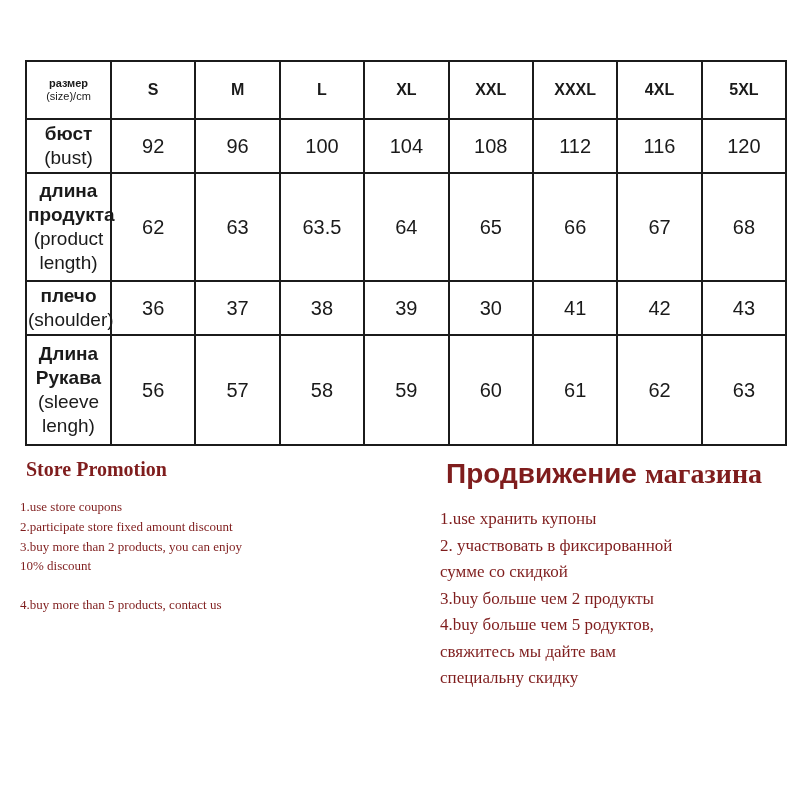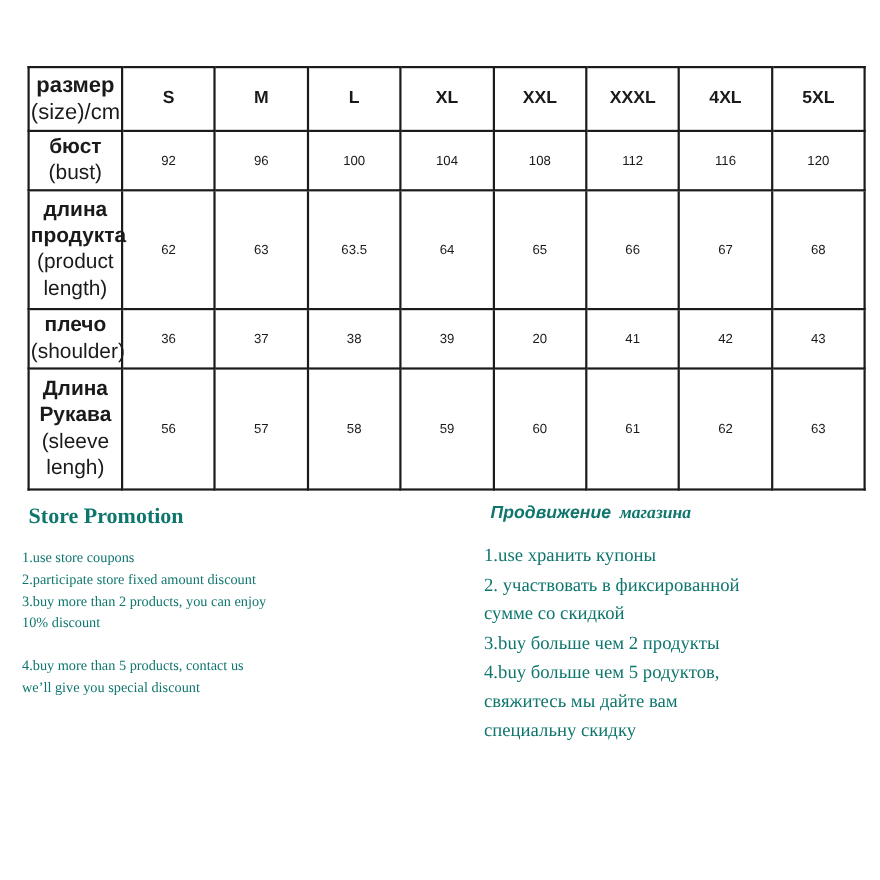--- a/index.html
+++ b/index.html
@@ -34,21 +34,21 @@
     vertical-align: middle;
     color: #1a1a1a;
     padding: 2px 1px;
   }
   table.size-table col.label-col { width: 85px; }
   table.size-table col.data-col  { width: 84.4px; }
 
   
   tr.header-row td { height: 58px; }
   .size-head {
-    font-size: 20px;
+    font-size: 11px;
     line-height: 1.22;
     border-radius: 19px;
   }
   .size-head .ru {
     font-weight: bold;
     display: block;
   }
   .size-head .en {
     font-weight: normal;
     display: block;
@@ -67,33 +67,33 @@
   td.row-label .ru {
     font-weight: bold;
     display: block;
   }
   td.row-label .en {
     font-weight: normal;
     display: block;
   }
 
   td.value {
-    font-size: 12px;
+    font-size: 20px;
     font-weight: normal;
   }
 
   tr.r-bust td      { height: 54px; }
   tr.r-length td    { height: 108px; }
   tr.r-shoulder td  { height: 54px; }
   tr.r-sleeve td    { height: 110px; }
 
   
   .promo {
     position: absolute;
-    color: #0f766e;
+    color: #7f1d1d;
   }
   .promo-left {
     left: 20px;
     top: 458px;
     width: 400px;
   }
   .promo-right {
     left: 440px;
     top: 458px;
     width: 345px;
@@ -101,24 +101,23 @@
 
   .promo-title {
     font-family: "Liberation Serif", serif;
     font-weight: bold;
     font-size: 20px;
     margin: 0 0 16px 6px;
     white-space: nowrap;
   }
   .promo-title-ru {
     margin: 0 0 16px 6px;
-    font-size: 16px;
+    font-size: 28px;
     font-weight: bold;
     white-space: nowrap;
-    font-style: italic;
   }
   .promo-title-ru .sans {
     font-family: "Liberation Sans", sans-serif;
     font-weight: bold;
   }
   .promo-title-ru .serif {
     font-family: "Liberation Serif", serif;
     font-weight: bold;
     margin-left: 8px;
   }
@@ -205,21 +204,21 @@
 
       <tr class="r-shoulder">
         <td class="row-label">
           <span class="ru">плечо</span>
           <span class="en">(shoulder)</span>
         </td>
         <td class="value">36</td>
         <td class="value">37</td>
         <td class="value">38</td>
         <td class="value">39</td>
-        <td class="value">20</td>
+        <td class="value">30</td>
         <td class="value">41</td>
         <td class="value">42</td>
         <td class="value">43</td>
       </tr>
 
       <tr class="r-sleeve">
         <td class="row-label">
           <span class="ru">Длина</span>
           <span class="ru">Рукава</span>
           <span class="en">(sleeve</span>
@@ -240,21 +239,20 @@
 
 <div class="promo promo-left">
   <div class="promo-title">Store Promotion</div>
   <div class="promo-lines">
     <div class="promo-line">1.use store coupons</div>
     <div class="promo-line">2.participate store fixed amount discount</div>
     <div class="promo-line">3.buy more than 2 products, you can enjoy</div>
     <div class="promo-line"> 10% discount</div>
     <div class="promo-gap"></div>
     <div class="promo-line">4.buy more than 5 products, contact us</div>
-    <div class="promo-line">we’ll give you special discount</div>
   </div>
 </div>
 
 <div class="promo promo-right">
   <div class="promo-title-ru">
     <span class="sans">Продвижение</span><span class="serif">магазина</span>
   </div>
   <div class="promo-lines">
     <div class="promo-line">1.use хранить купоны</div>
     <div class="promo-line">2. участвовать в фиксированной</div>

